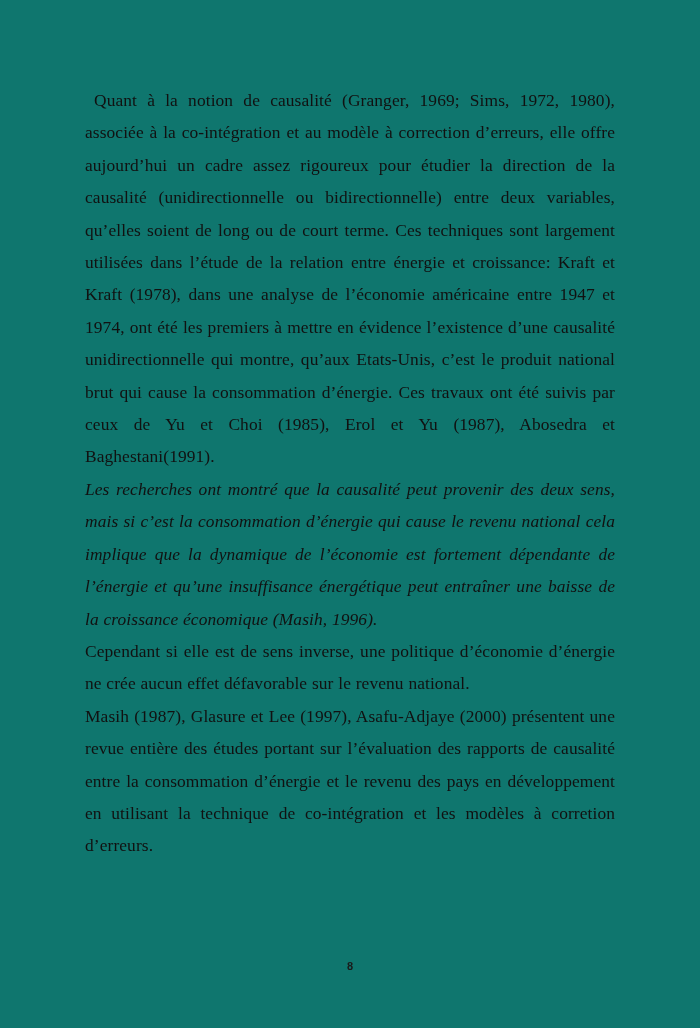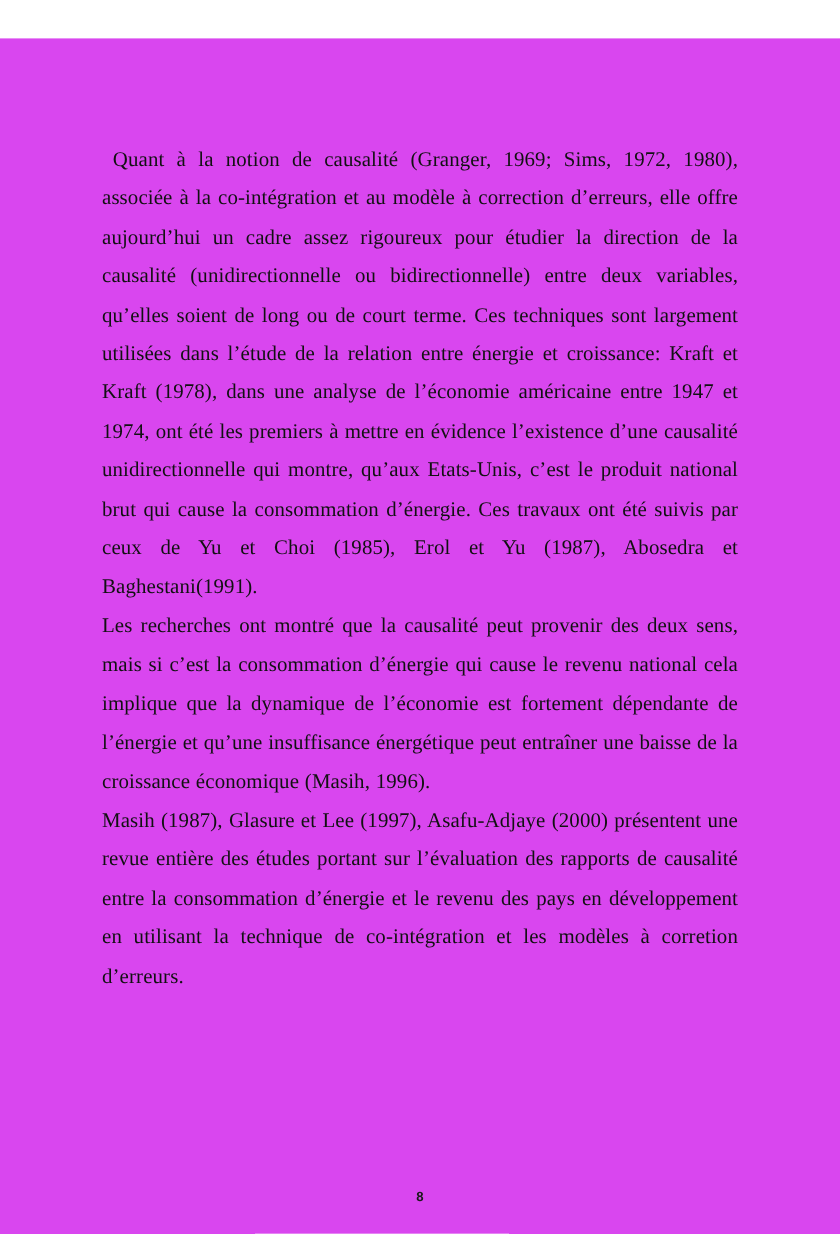--- a/index.html
+++ b/index.html
@@ -14,22 +14,21 @@
     position: relative;
     overflow: hidden;
     font-family: "Liberation Serif", "DejaVu Serif", serif;
     color: #0a0a0a;
     -webkit-font-smoothing: antialiased;
   }
 
   .page {
     position: absolute;
     inset: 0;
-    background: #d946ef;
-    margin-top: 32px;
+    background: #0f766e;
   }
 
   .text-block {
     position: absolute;
     left: 85px;
     top: 84px;
     width: 530px;
   }
 
   .para {
@@ -43,20 +42,21 @@
     word-spacing: 0.2px;
   }
 
   .para.indent-first {
     text-indent: 9px;
   }
 
   
   .para.p2 {
     word-spacing: 0.35px;
+    font-style: italic;
   }
 
   .para.p3 {
     word-spacing: 0.3px;
   }
 
   .para.p4 {
     word-spacing: 0.45px;
   }
 
@@ -76,20 +76,21 @@
 <body>
 
 <div class="page">
 
   <div class="text-block">
 
     <p class="para p1 indent-first">Quant à la notion de causalité (Granger, 1969; Sims, 1972, 1980), associée à la co-intégration et au modèle à correction d’erreurs, elle offre aujourd’hui un cadre assez rigoureux pour étudier la direction de la causalité (unidirectionnelle ou bidirectionnelle) entre deux variables, qu’elles soient de long ou de court terme. Ces techniques sont largement utilisées dans l’étude de la relation entre énergie et croissance: Kraft et Kraft (1978), dans une analyse de l’économie américaine entre 1947 et 1974, ont été les premiers à mettre en évidence l’existence d’une causalité unidirectionnelle qui montre, qu’aux Etats-Unis, c’est le produit national brut qui cause la consommation d’énergie. Ces travaux ont été suivis par ceux de Yu et Choi (1985), Erol et Yu (1987), Abosedra et Baghestani(1991).</p>
 
     <p class="para p2">Les recherches ont montré que la causalité peut provenir des deux sens, mais si c’est la consommation d’énergie qui cause le revenu national cela implique que la dynamique de l’économie est fortement dépendante de l’énergie et qu’une insuffisance énergétique peut entraîner une baisse de la croissance économique (Masih, 1996).</p>
 
+    <p class="para p3">Cependant si elle est  de sens inverse,  une politique d’économie d’énergie ne crée aucun effet défavorable sur le revenu national.</p>
 
     <p class="para p4">Masih (1987), Glasure et Lee (1997), Asafu-Adjaye (2000) présentent une revue entière des  études  portant sur l’évaluation des rapports de causalité entre la consommation d’énergie et  le revenu des pays en développement en utilisant la technique de co-intégration et les modèles à corretion d’erreurs.</p>
 
   </div>
 
   <div class="page-number">8</div>
 
 </div>
 
 </body></html>

